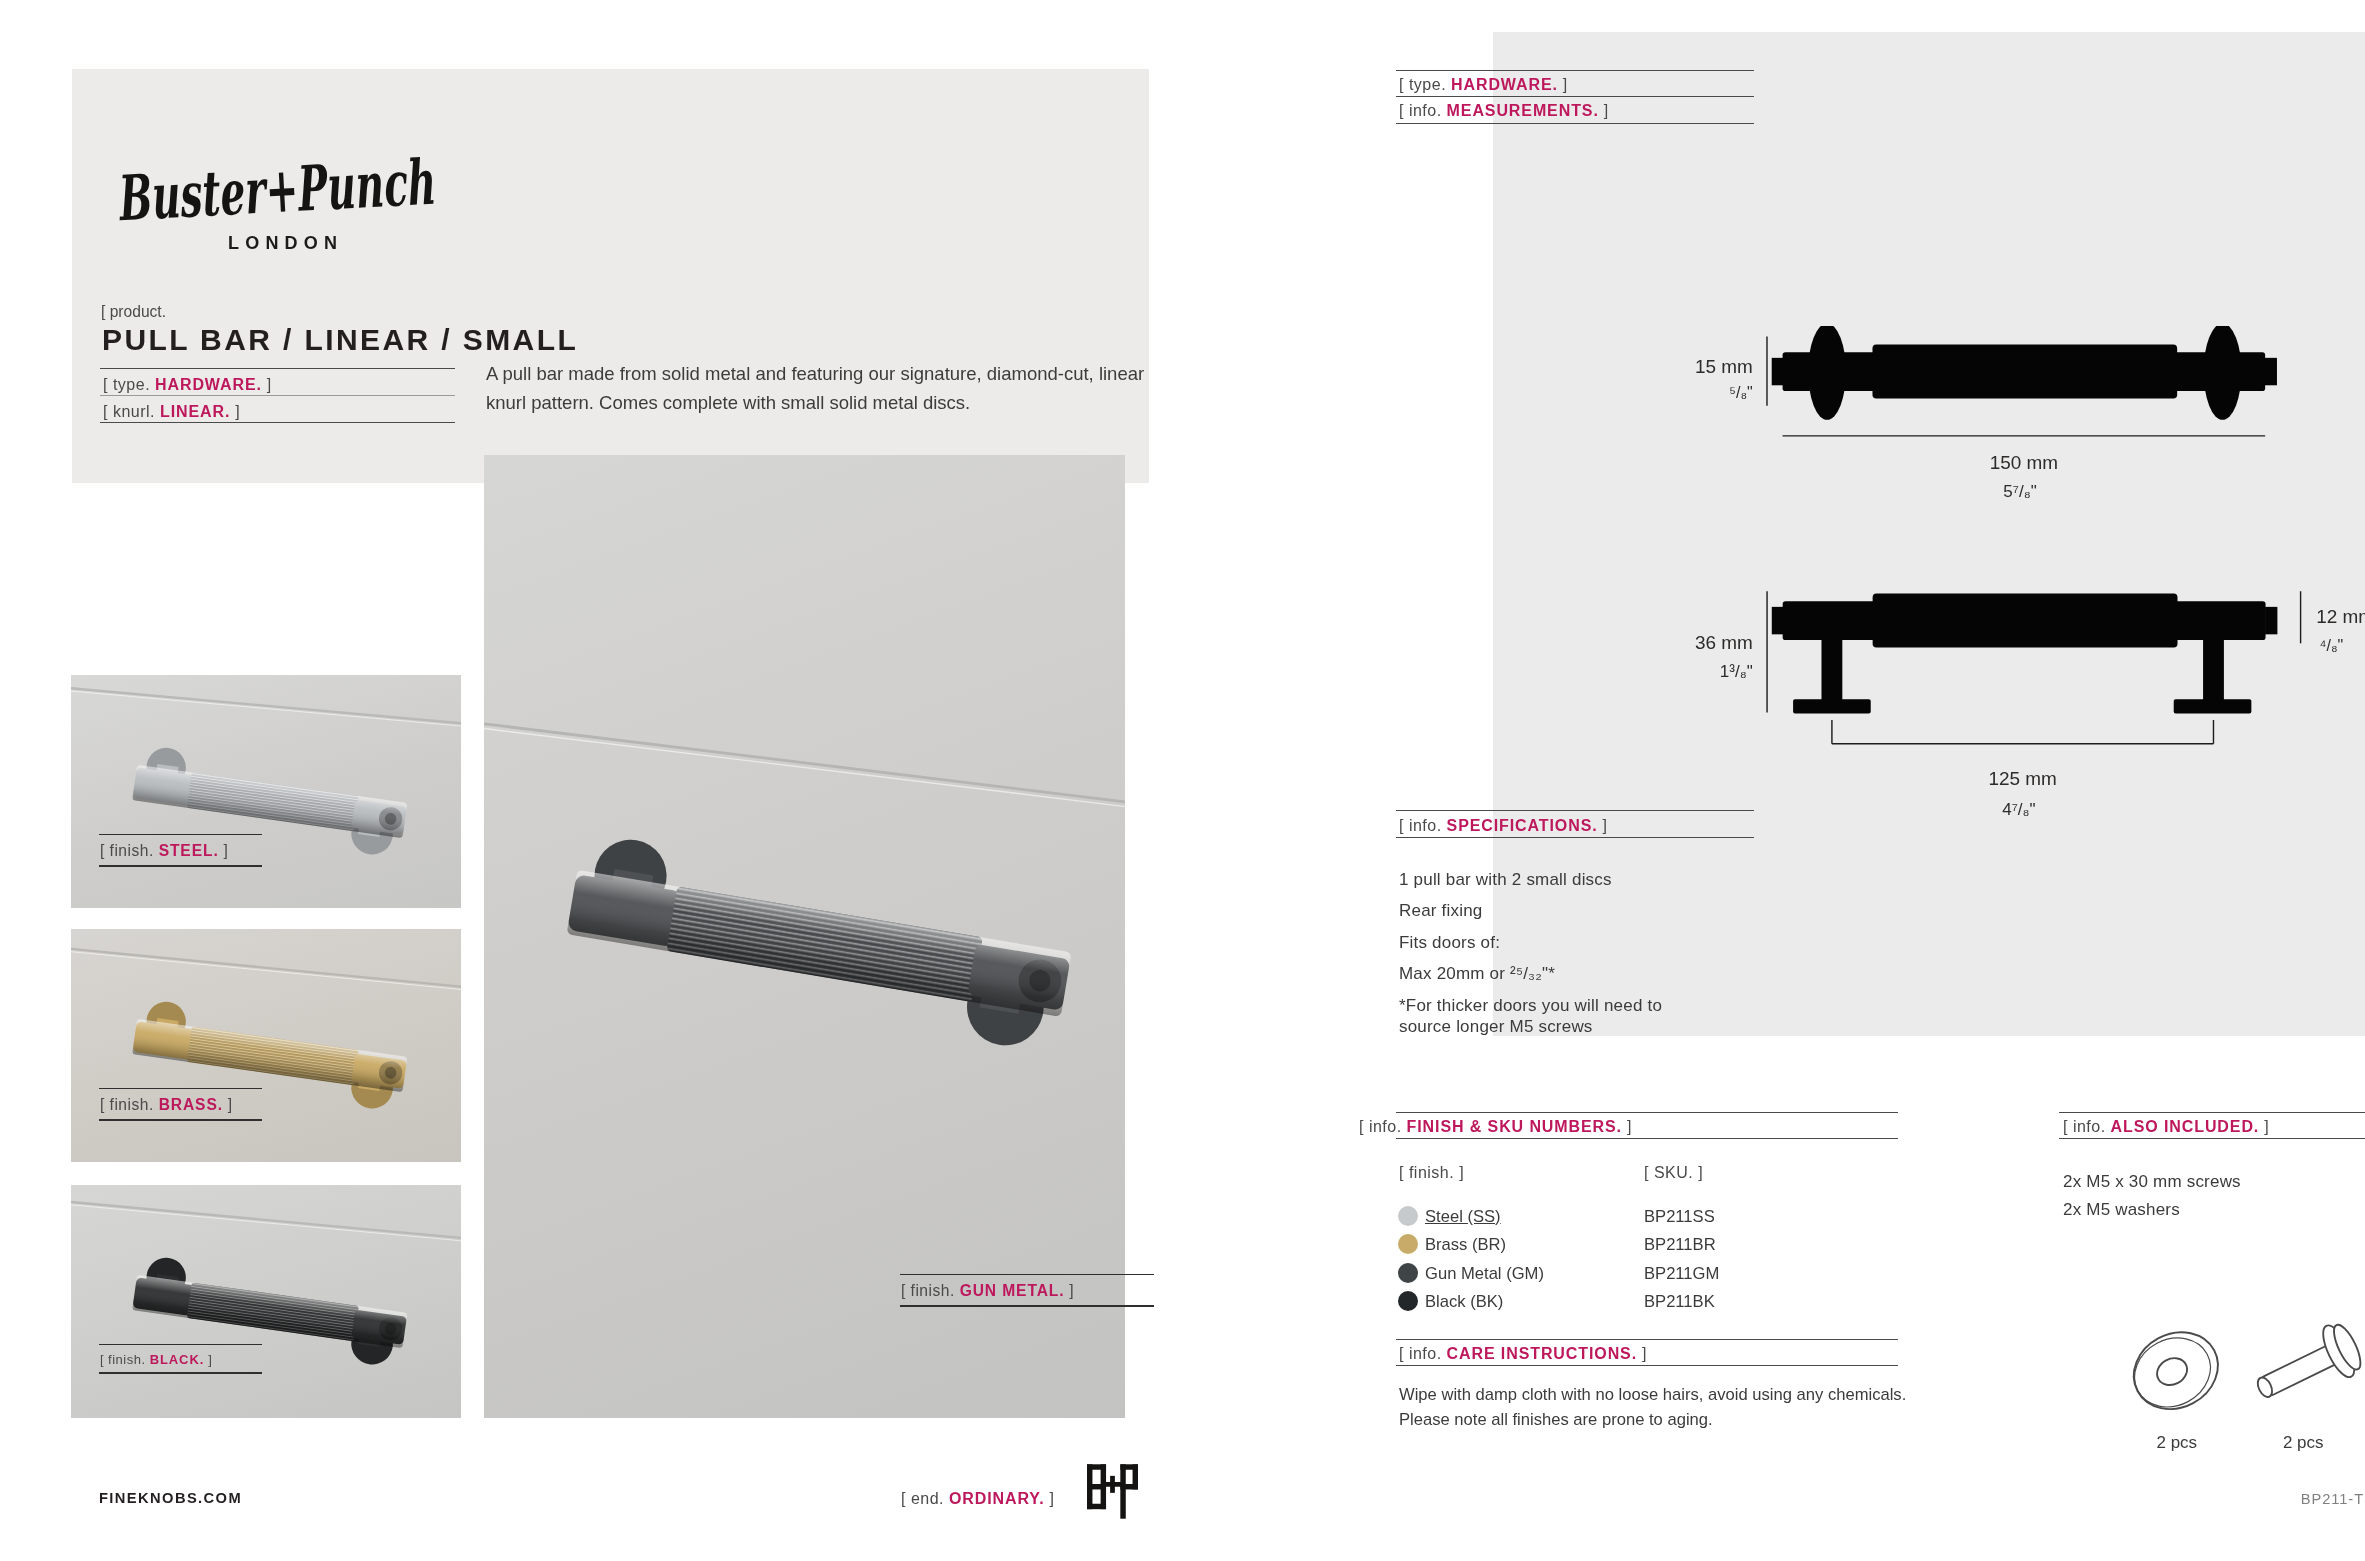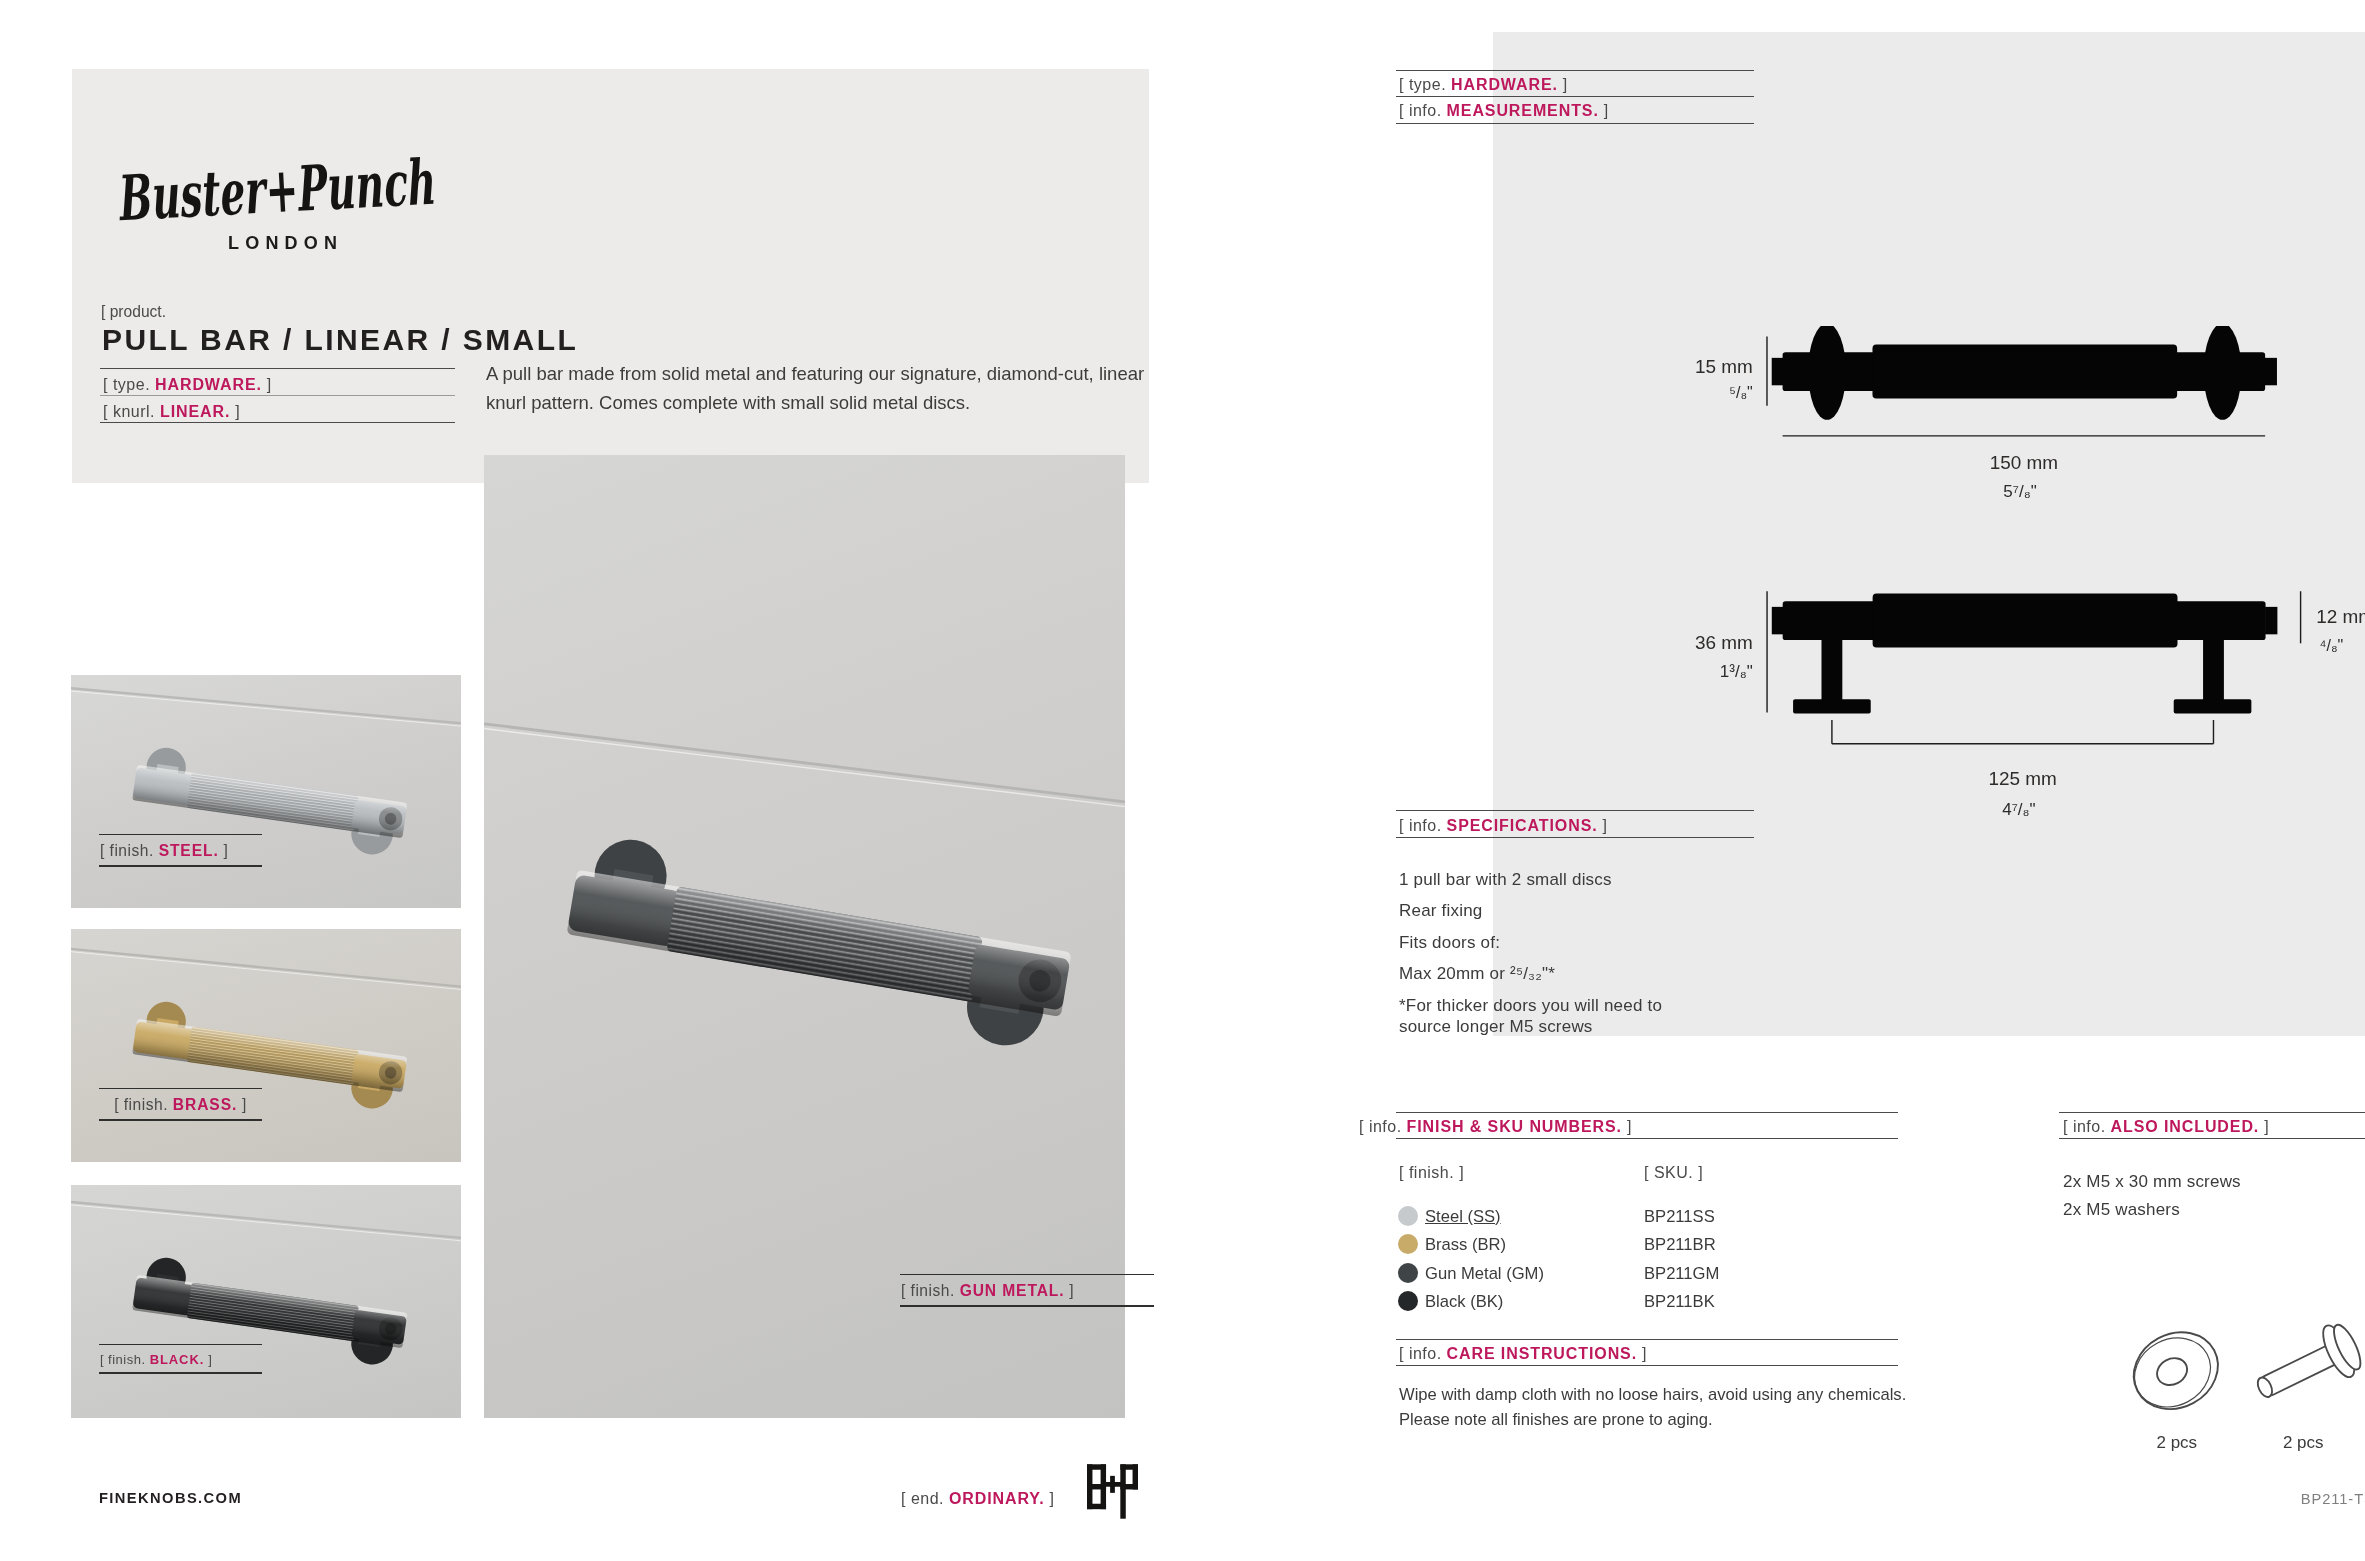--- a/index.html
+++ b/index.html
@@ -203,21 +203,21 @@
     <svg width="390" height="233" style="position:absolute;left:0;top:0;" viewBox="0 0 825 493">
       <line x1="0" y1="42" x2="825" y2="122" stroke="#b9b7b2" stroke-width="5"></line>
       <line x1="0" y1="48" x2="825" y2="128" stroke="rgba(255,255,255,0.6)" stroke-width="2"></line>
     </svg>
     <svg class="abs" style="left:45px;top:79px;transform:rotate(8deg);color:#c9a963;" width="308" height="92" viewBox="0 0 1000 300">
         <use href="#pullbar"></use>
       </svg>
   </figure>
   <div class="finish-label" style="left:99px;top:1088px;width:163px;">
     <div class="line"></div>
-    <div class="txt bkt" style="font-size:15.6px;text-align:center;"><span>[ finish. </span><b>BRASS.</b><span> ]</span></div>
+    <div class="txt bkt" style="font-size:15.6px;"><span>[ finish. </span><b>BRASS.</b><span> ]</span></div>
     <div class="line"></div>
   </div>
 
   <figure class="photo" style="left:71px;top:1185px;width:390px;height:233px;margin:0;background:linear-gradient(165deg,#d6d6d4 0%,#cdcdcb 55%,#c5c5c3 100%);">
     <svg width="390" height="233" style="position:absolute;left:0;top:0;" viewBox="0 0 825 493">
       <line x1="0" y1="36" x2="825" y2="112" stroke="#b9b9b7" stroke-width="5"></line>
       <line x1="0" y1="42" x2="825" y2="118" stroke="rgba(255,255,255,0.6)" stroke-width="2"></line>
     </svg>
     <svg class="abs" style="left:45px;top:79px;transform:rotate(8deg);color:#2d2e2f;" width="308" height="92" viewBox="0 0 1000 300">
         <use href="#pullbar"></use>

